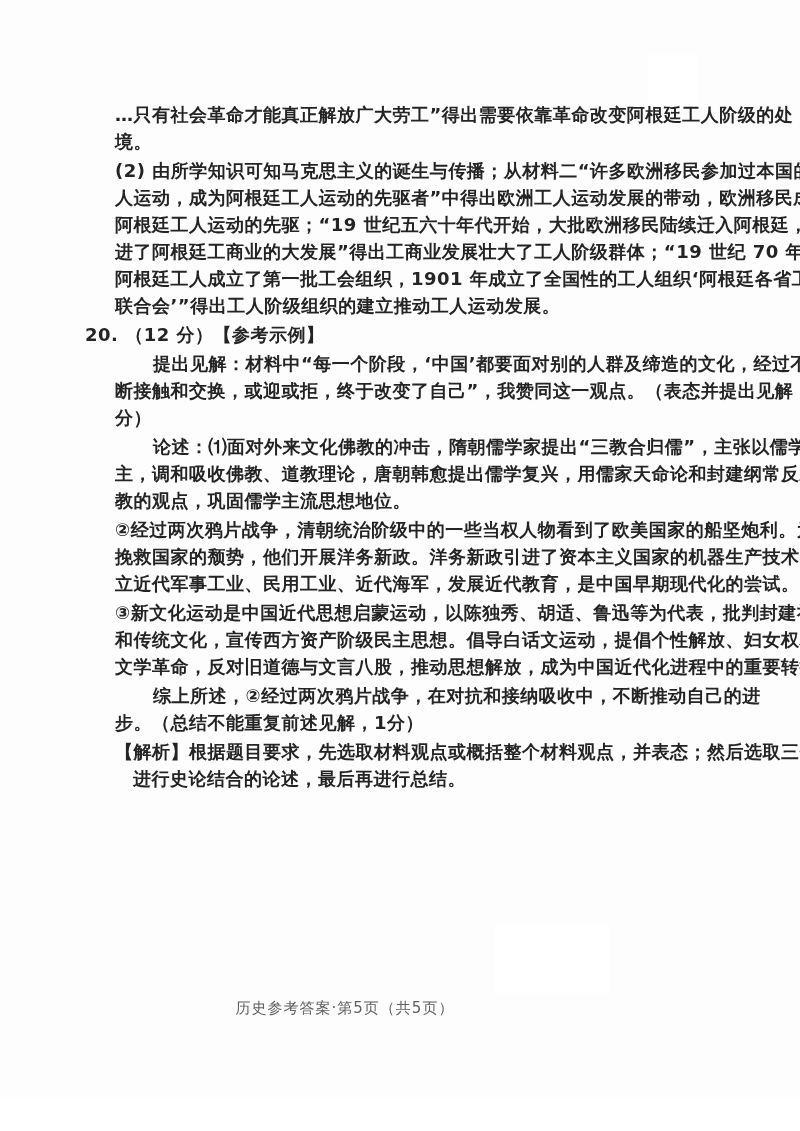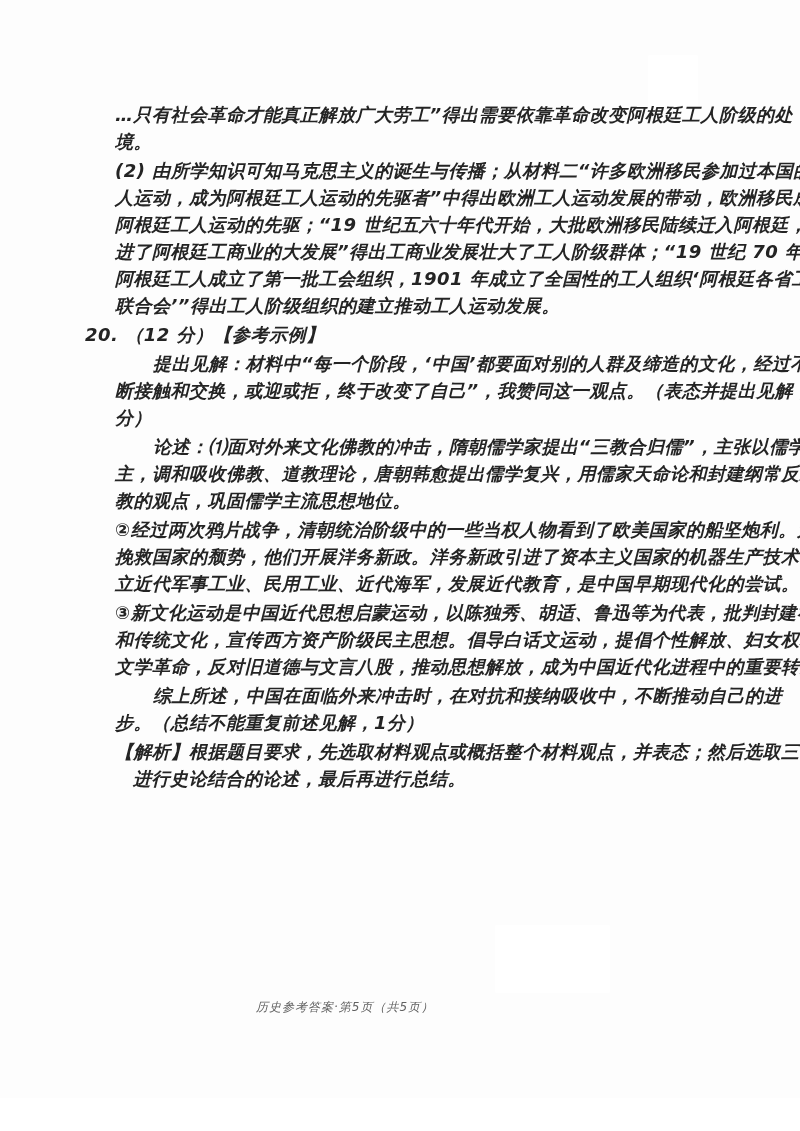--- a/index.html
+++ b/index.html
@@ -4,21 +4,20 @@
 <style>
   html,body { margin:0; padding:0; }
   body { background:#ffffff; }
   .page {
     position:relative;
     width:800px; height:1098px;
     background:#fdfdfd;
     overflow:hidden;
     font-family:"DejaVu Sans", sans-serif;
     color:#242424;
-    font-style:italic;
   }
   
   .artifact { position:absolute; background:#ffffff; border-radius:2px; }
   .artifact.a1 { left:648px; top:55px;  width:50px;  height:52px; }
   .artifact.a2 { left:495px; top:925px; width:115px; height:68px; }
 
   .content {
     position:absolute;
     left:115px; top:101px;
     width:605px;
@@ -33,21 +32,21 @@
   }
   .para.indent   { text-indent:38px; }   
   .para.hang-num { text-indent:-30px; }  
   .para.hang-cont{ padding-left:18px; text-indent:-18px; } 
 
   .footer {
     position:absolute;
     left:0; top:999px;
     width:690px;
     text-align:center;
-    font-size:12px;
+    font-size:15px;
     font-weight:400;
     letter-spacing:1px;
     color:#616161;
   }
 </style>
 </head>
 <body>
 
 <div class="page">
 
@@ -69,21 +68,21 @@
 分）</p>
     <p class="para indent">论述：⑴面对外来文化佛教的冲击，隋朝儒学家提出“三教合归儒”，主张以儒学为
 主，调和吸收佛教、道教理论，唐朝韩愈提出儒学复兴，用儒家天命论和封建纲常反对佛
 教的观点，巩固儒学主流思想地位。</p>
     <p class="para">②经过两次鸦片战争，清朝统治阶级中的一些当权人物看到了欧美国家的船坚炮利。为了
 挽救国家的颓势，他们开展洋务新政。洋务新政引进了资本主义国家的机器生产技术，建
 立近代军事工业、民用工业、近代海军，发展近代教育，是中国早期现代化的尝试。</p>
     <p class="para">③新文化运动是中国近代思想启蒙运动，以陈独秀、胡适、鲁迅等为代表，批判封建礼教
 和传统文化，宣传西方资产阶级民主思想。倡导白话文运动，提倡个性解放、妇女权利与
 文学革命，反对旧道德与文言八股，推动思想解放，成为中国近代化进程中的重要转折点。</p>
-    <p class="para indent">综上所述，中国在面临外来冲击时，在对抗和接纳吸收中，不断推动自己的进
+    <p class="para indent">综上所述，②经过两次鸦片战争，在对抗和接纳吸收中，不断推动自己的进
 步。（总结不能重复前述见解，1分）</p>
     <p class="para hang-cont">【解析】根据题目要求，先选取材料观点或概括整个材料观点，并表态；然后选取三个史实，
 进行史论结合的论述，最后再进行总结。</p>
   </main>
 
   <footer class="footer">
     <span>历史参考答案·第5页（共5页）</span>
   </footer>
 
 </div>

